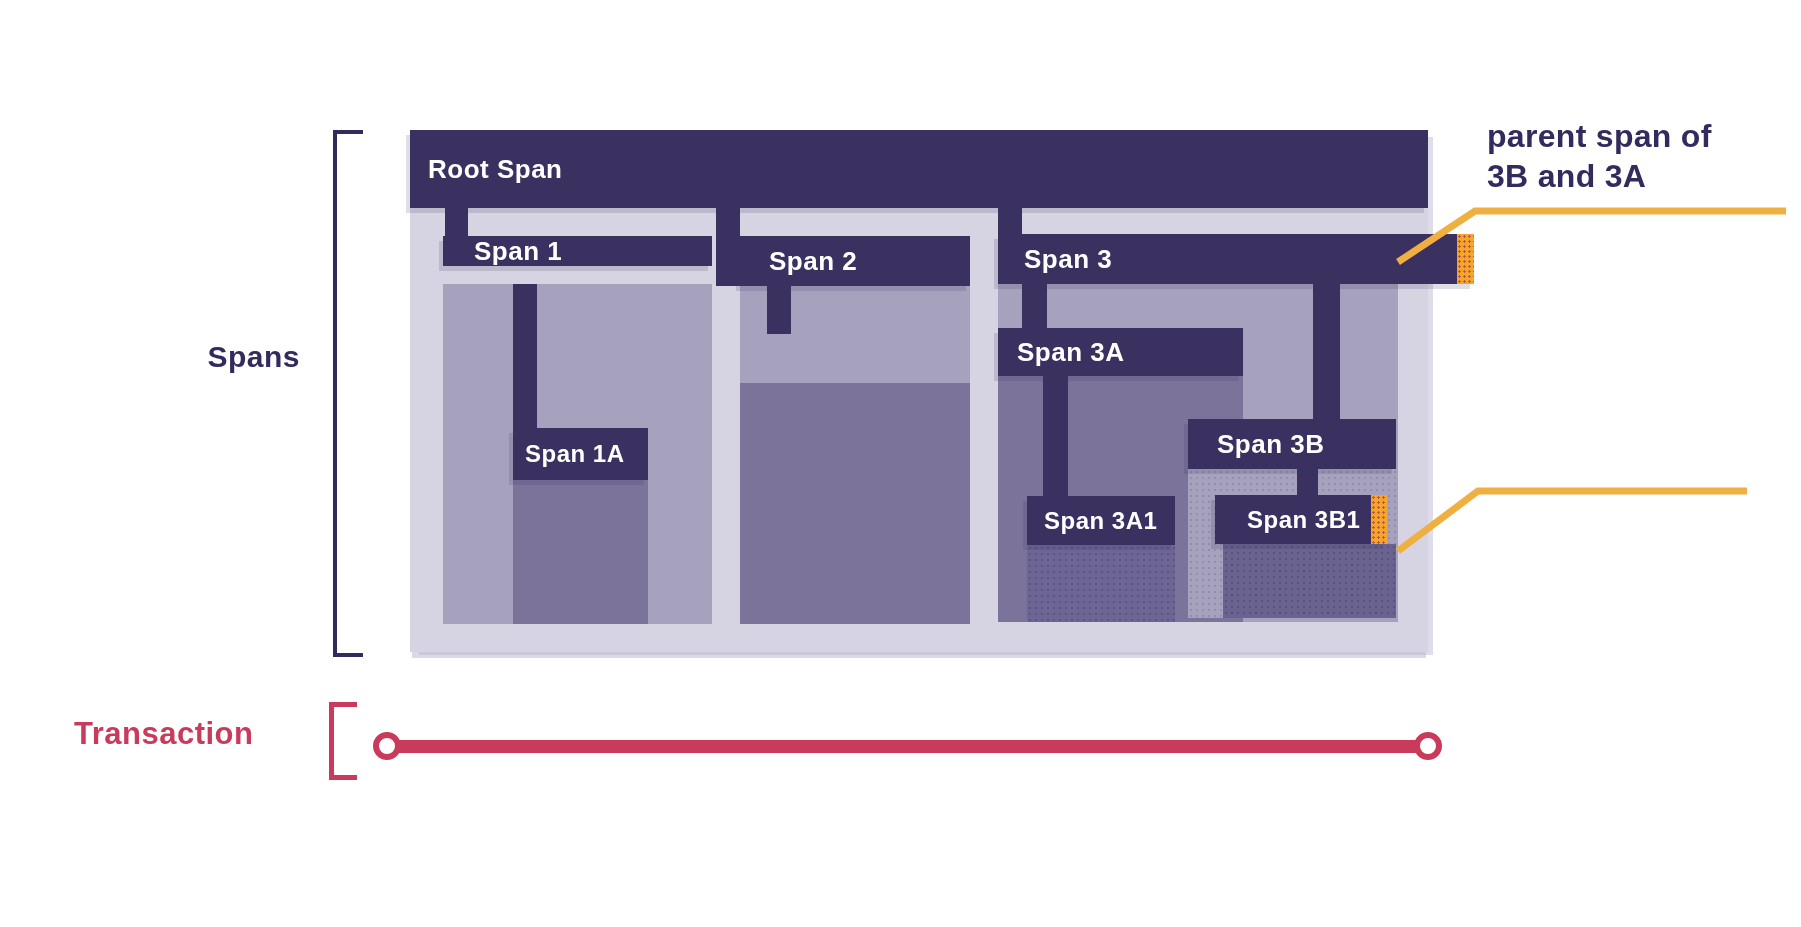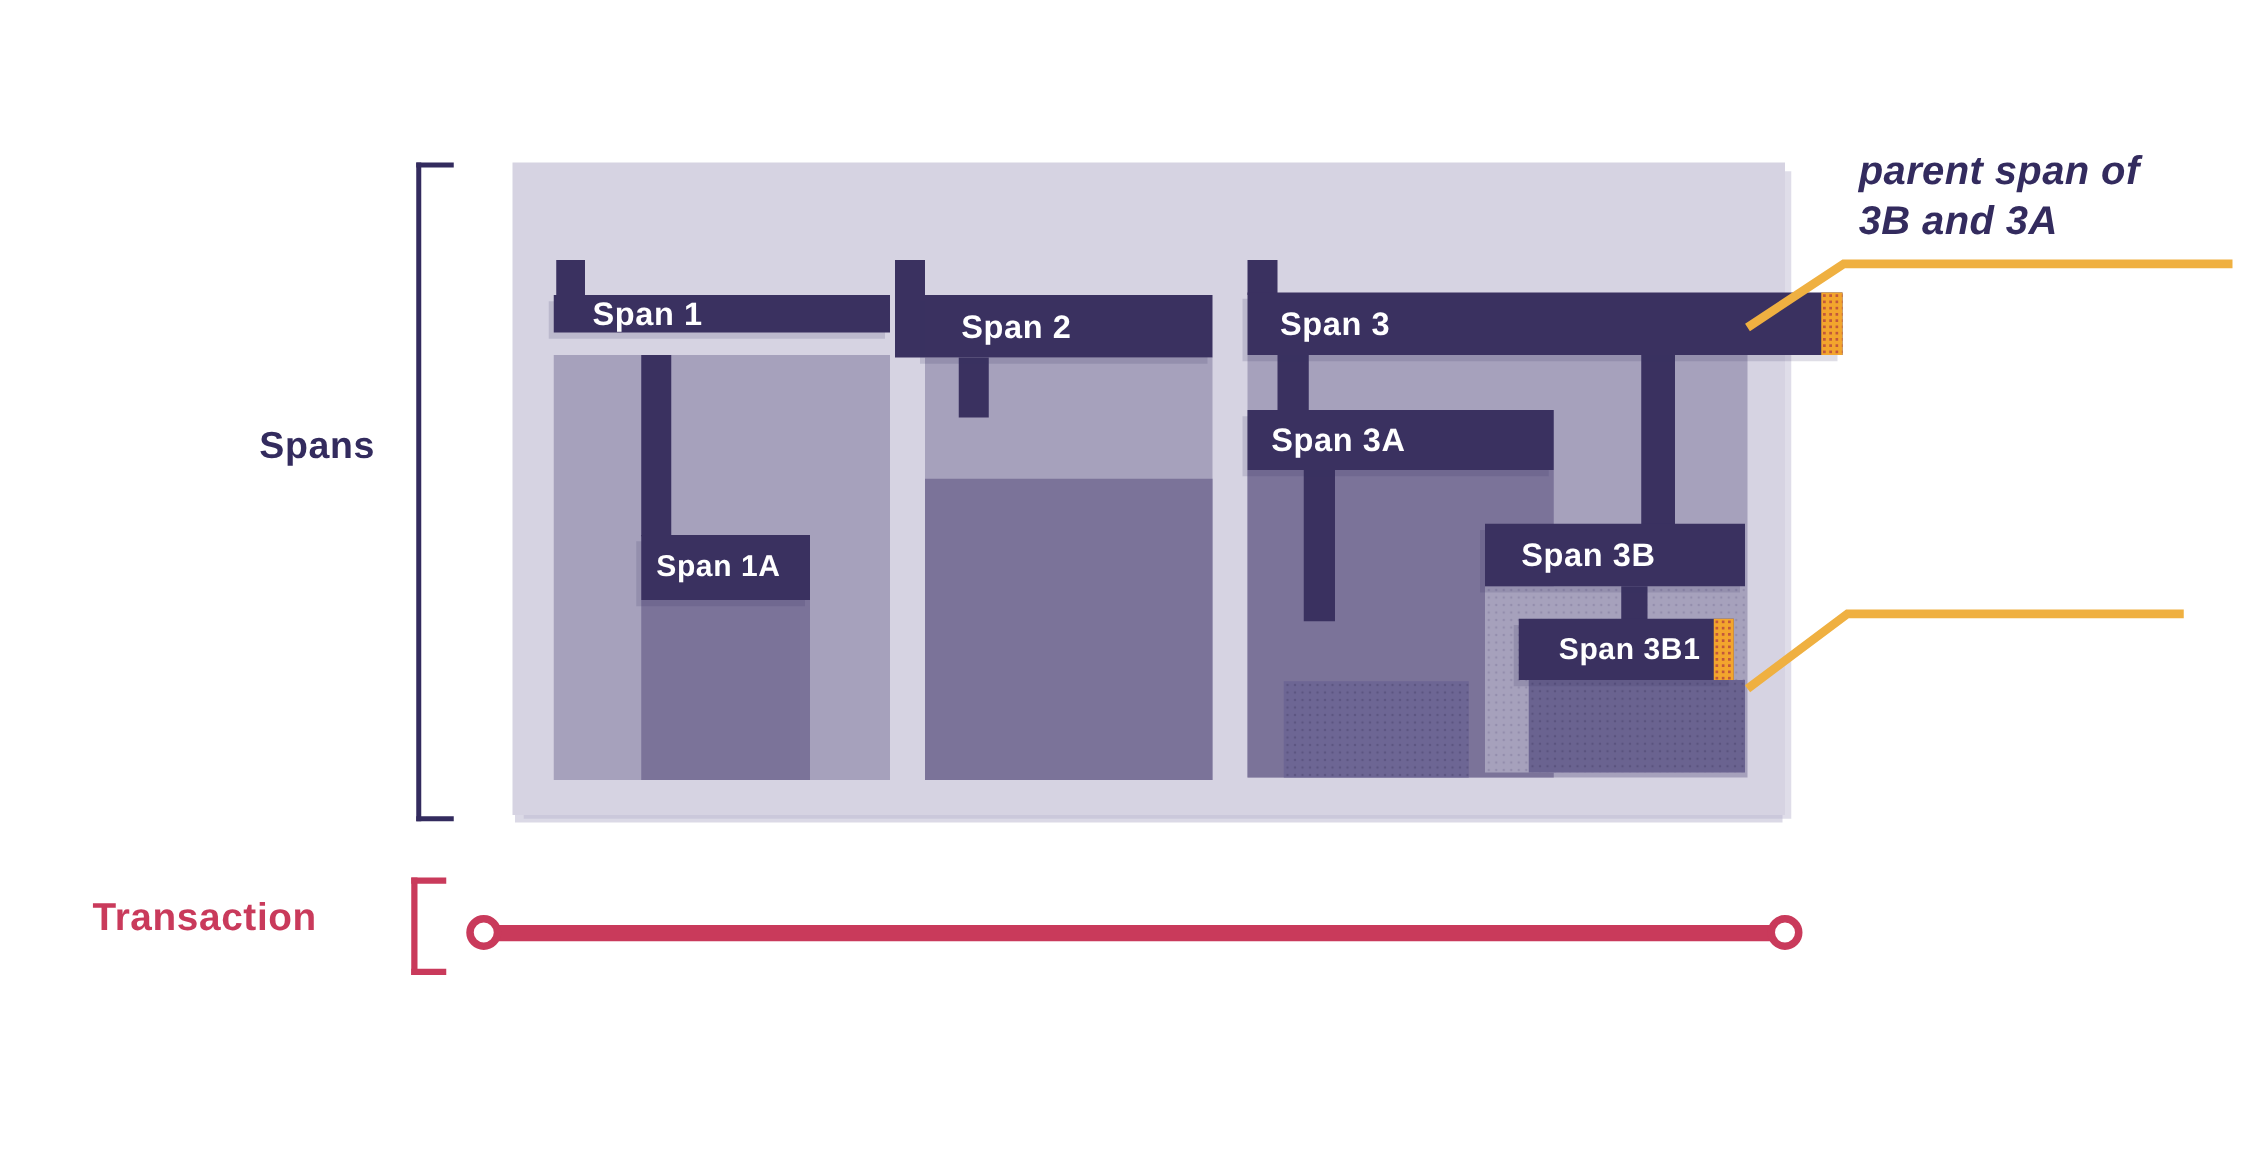--- a/index.html
+++ b/index.html
@@ -104,20 +104,23 @@
   <div class="abs connector" style="left:445px;top:208px;width:23px;height:28px;"></div>
   <div class="abs connector" style="left:716px;top:208px;width:24px;height:78px;"></div>
   <div class="abs connector" style="left:998px;top:208px;width:24px;height:28px;"></div>
   <div class="abs connector" style="left:513px;top:284px;width:24px;height:145px;"></div>
   <div class="abs connector" style="left:767px;top:286px;width:24px;height:48px;"></div>
   <div class="abs connector" style="left:1022px;top:284px;width:25px;height:45px;"></div>
   <div class="abs connector" style="left:1313px;top:284px;width:27px;height:136px;"></div>
   <div class="abs connector" style="left:1043px;top:376px;width:25px;height:121px;"></div>
   <div class="abs connector" style="left:1297px;top:469px;width:21px;height:27px;"></div>
 
+  <div class="abs bar" style="left:410px;top:130px;width:1018px;height:78px;padding-left:18px;box-sizing:border-box;">
+    <span>Root Span</span>
+  </div>
 
   <div class="abs bar" style="left:443px;top:236px;width:269px;height:30px;padding-left:31px;box-sizing:border-box;">
     <span>Span 1</span>
   </div>
 
   <div class="abs bar" style="left:740px;top:236px;width:230px;height:50px;padding-left:29px;box-sizing:border-box;">
     <span>Span 2</span>
   </div>
 
   <div class="abs bar" style="left:998px;top:234px;width:476px;height:50px;padding-left:26px;box-sizing:border-box;">
@@ -131,32 +134,35 @@
   </div>
 
   <div class="abs bar" style="left:513px;top:428px;width:135px;height:52px;padding-left:12px;box-sizing:border-box;font-size:24px;">
     <span>Span 1A</span>
   </div>
 
   <div class="abs bar" style="left:1188px;top:419px;width:208px;height:50px;padding-left:29px;box-sizing:border-box;">
     <span>Span 3B</span>
   </div>
 
+  <div class="abs bar" style="left:1027px;top:496px;width:148px;height:49px;padding-left:17px;box-sizing:border-box;font-size:24px;">
+    <span>Span 3A1</span>
+  </div>
 
   <div class="abs bar" style="left:1215px;top:495px;width:172px;height:49px;padding-left:32px;box-sizing:border-box;font-size:24px;">
     <span>Span 3B1</span>
     <span class="endcap" style="width:16px;"></span>
   </div>
 
   <svg class="overlay" width="1801" height="927" viewBox="0 0 1801 927">
     <polyline points="1398,262 1475,211 1786,211" fill="none" stroke="#efb041" stroke-width="7"></polyline>
     <polyline points="1398,551 1478,491 1747,491" fill="none" stroke="#efb041" stroke-width="7"></polyline>
   </svg>
 
-  <div class="abs annotation" style="left:1487px;top:116px;font-style:italic;">
+  <div class="abs annotation" style="left:1487px;top:116px;">
     <div>parent span of</div>
     <div>3B and 3A</div>
   </div>
 
 
   <div class="abs" style="left:329px;top:702px;width:30px;height:78px;">
     <div class="bracket-part" style="left:0;top:0;width:5px;height:78px;background:var(--red);"></div>
     <div class="bracket-part" style="left:0;top:0;width:28px;height:5px;background:var(--red);"></div>
     <div class="bracket-part" style="left:0;top:73px;width:28px;height:5px;background:var(--red);"></div>
   </div>

